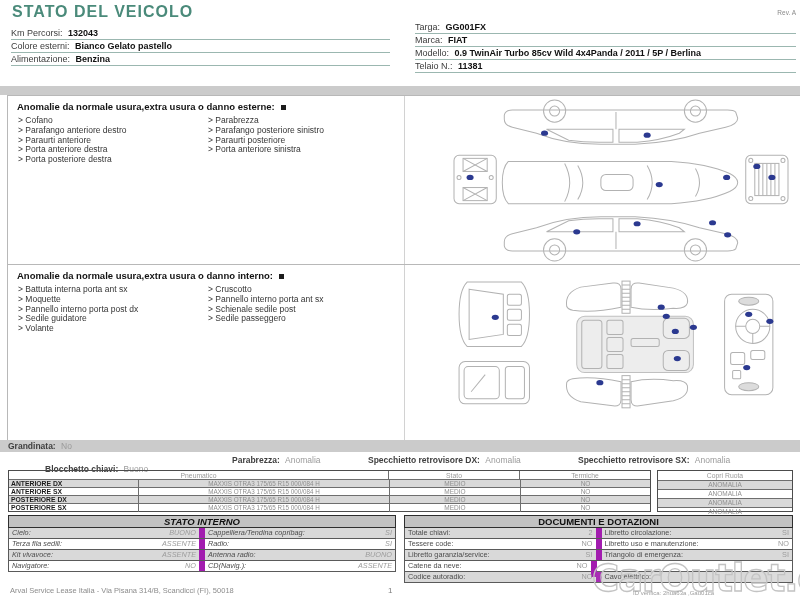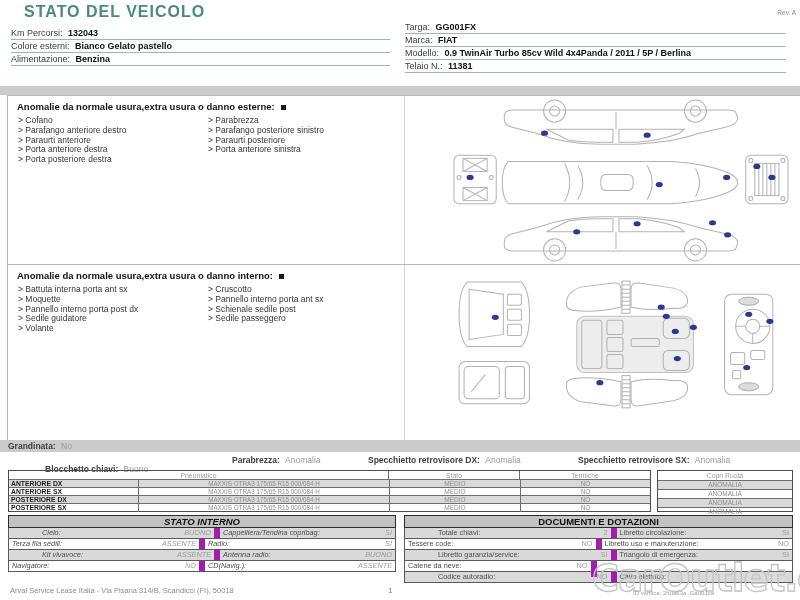--- a/index.html
+++ b/index.html
@@ -1,26 +1,26 @@
 <!DOCTYPE html>
 <html><head>
 <meta charset="utf-8">
 <style>
   html,body{margin:0;padding:0;}
   body{
     width:800px;height:600px;position:relative;overflow:hidden;
     background:#ffffff;font-family:"Liberation Sans",sans-serif;color:#222;
   }
   
-  .page-title{position:absolute;left:24px;top:3px;font-size:16px;font-weight:bold;
+  .page-title{position:absolute;left:12px;top:3px;font-size:16px;font-weight:bold;
     color:#4a8a7a;letter-spacing:1px;}
   .rev{position:absolute;right:4px;top:9px;font-size:6.5px;color:#8a8a8a;}
   .hblock{position:absolute;}
   #hleft{left:11px;top:27px;width:379px;}
-  #hright{left:405px;top:21px;width:381px;}
+  #hright{left:415px;top:21px;width:381px;}
   .hrow{height:12px;line-height:12px;border-bottom:1px solid #9bb7b0;font-size:9px;
     white-space:nowrap;overflow:hidden;}
   .flabel{color:#3c3c3c;}
   .fvalue{font-weight:bold;color:#111;margin-left:3px;}
   
   .gbar{position:absolute;left:0;right:0;background:#cbcbcb;}
   #gbar1{top:86px;height:9px;}
   #gbar2{top:440px;height:12px;}
   
   .sec{position:absolute;left:7px;width:786px;border:1px solid #b8b8b8;background:#fff;padding-left:44px;}
@@ -65,21 +65,21 @@
   .tc-val:last-child{border-bottom:none;}
   .tc-val.odd{background:#d9d9d9;}
   
   .btable{position:absolute;top:515px;}
   #tbl-stato{left:8px;width:388px;font-style:italic;}
   #tbl-doc{left:404px;width:389px;border-radius:31px;}
   .bt-header{height:11px;line-height:11px;background:#c2c2c2;border:1px solid #2e2e2e;
     text-align:center;font-weight:bold;font-size:9.5px;color:#101010;}
   .bt-row{display:flex;height:10px;line-height:10px;border:1px solid #5a5a5a;border-top:none;
     font-size:7.3px;}
-  .bt-row.odd{background:#d9d9d9;padding-left:30px;}
+  .bt-row.odd{background:#d9d9d9;}
   .bt-half{flex:1;display:flex;justify-content:space-between;padding:0 3px;overflow:hidden;
     white-space:nowrap;}
   .bt-half-r{border-left:6px solid #a21caf;}
   .bt-label{color:#4c4c4c;}
   .bt-value{color:#9c9c9c;margin-left:4px;}
   .bt-split{padding:8px;gap:18px;}
   .bt-sub{flex:1.2;display:flex;justify-content:space-between;padding:0 3px;overflow:hidden;}
   .bt-sub-r{flex:1;border-left:1px solid #5a5a5a;}
   
   .footer-company{position:absolute;left:10px;top:586px;font-size:7.5px;color:#8c8c8c;white-space:nowrap;}

